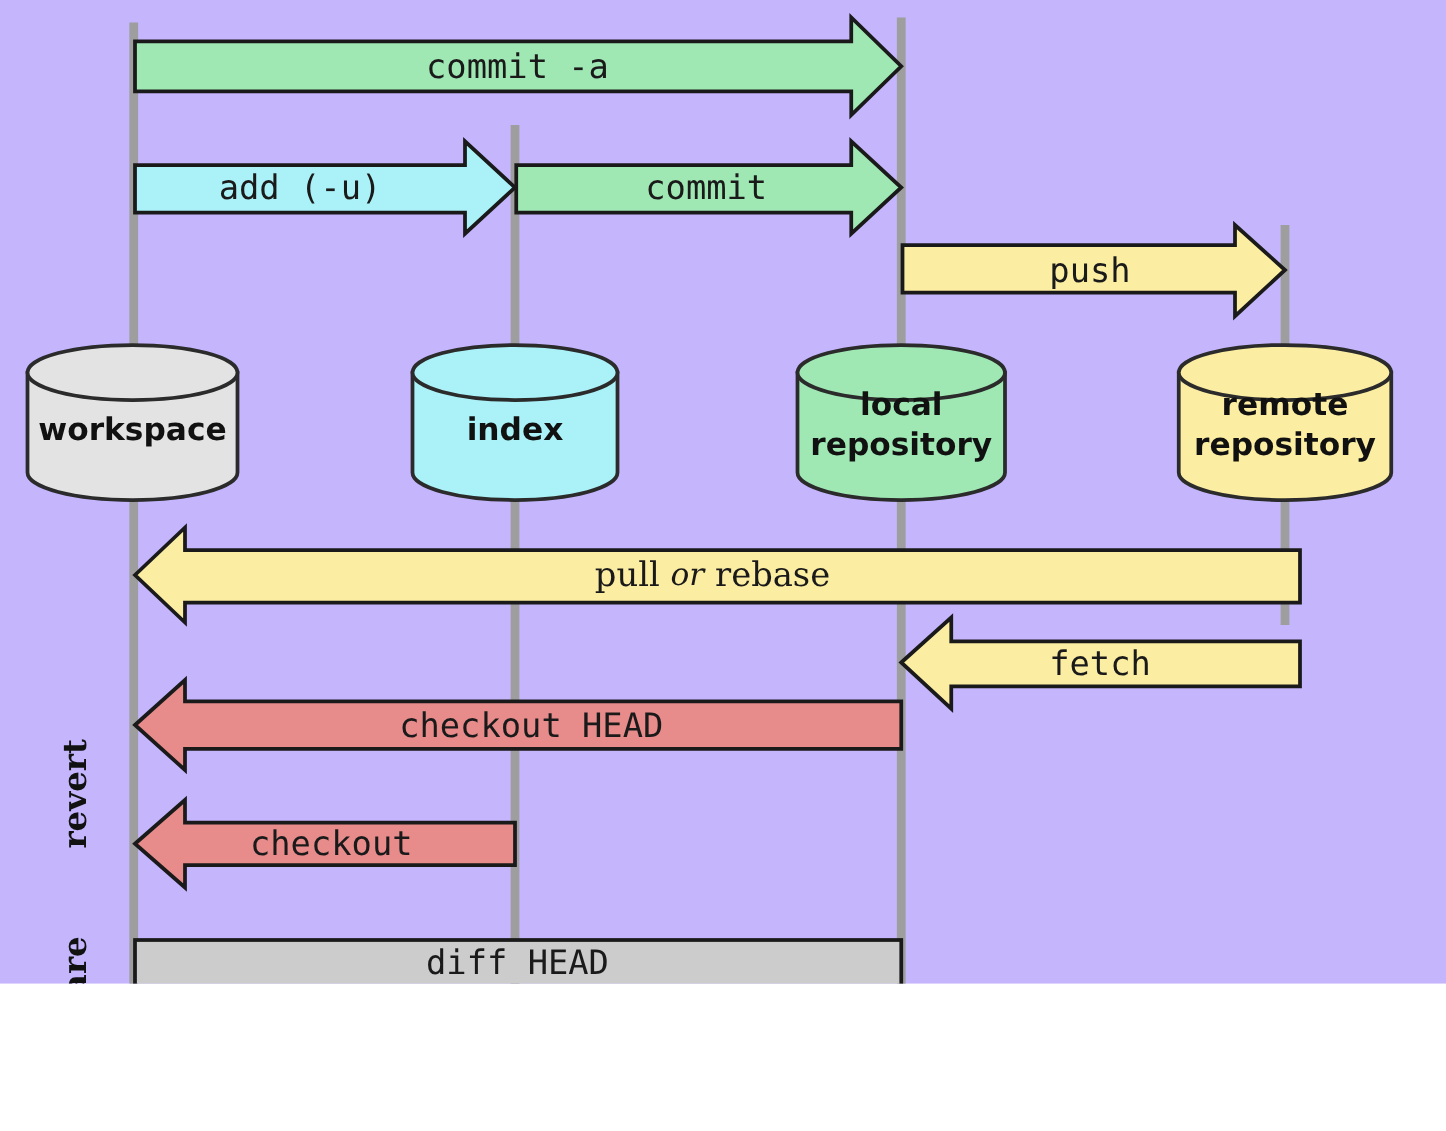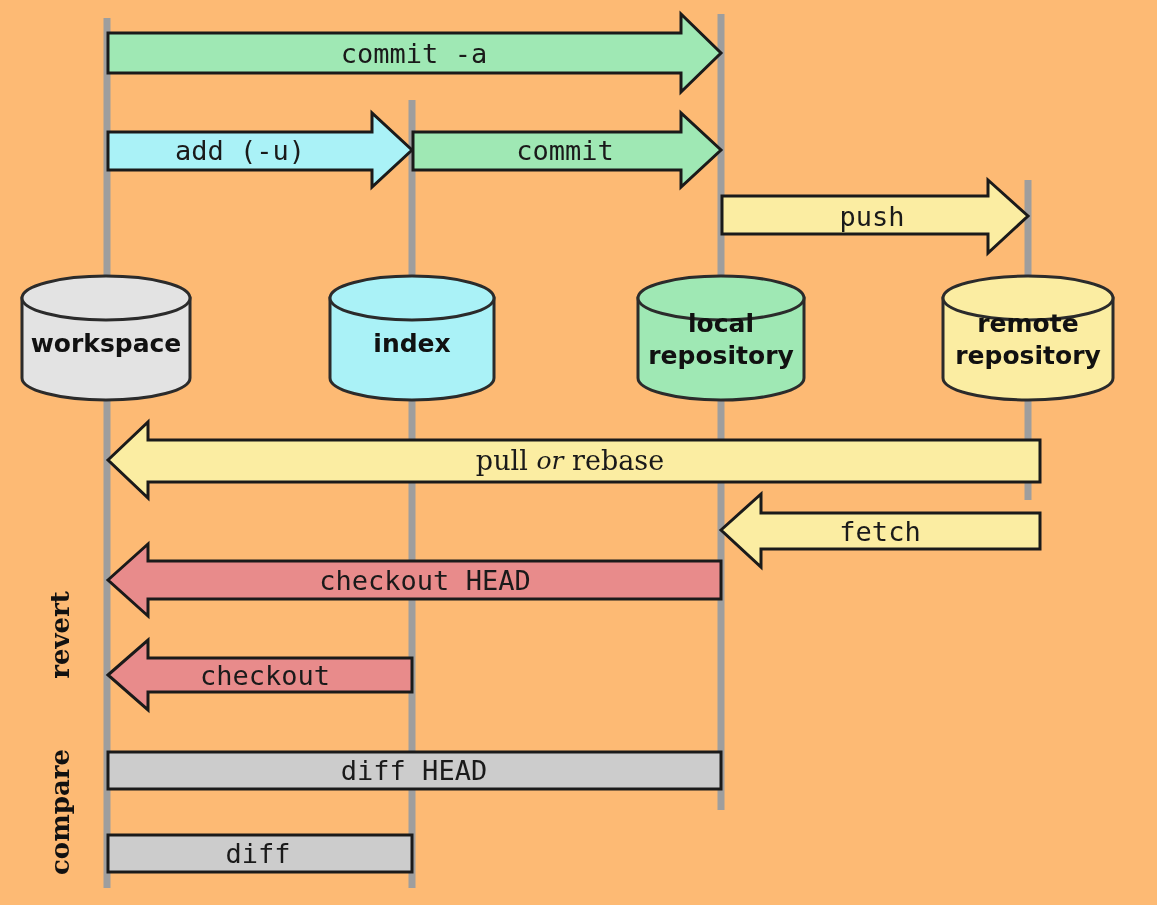--- a/index.html
+++ b/index.html
@@ -5,22 +5,22 @@
 <style>
   html, body {
     margin: 0;
     padding: 0;
     background: #ffffff;
     font-family: "Liberation Sans", sans-serif;
   }
   #diagram-root {
     position: relative;
     width: 1157px;
-    height: 905px;
-    background: #fdba74;
+    height: 787px;
+    background: #c4b5fd;
     overflow: hidden;
   }
   #git-svg {
     display: block;
     width: 1157px;
     height: 905px;
   }
   .lifeline {
     stroke: #9e9e9e;
     stroke-width: 7;

